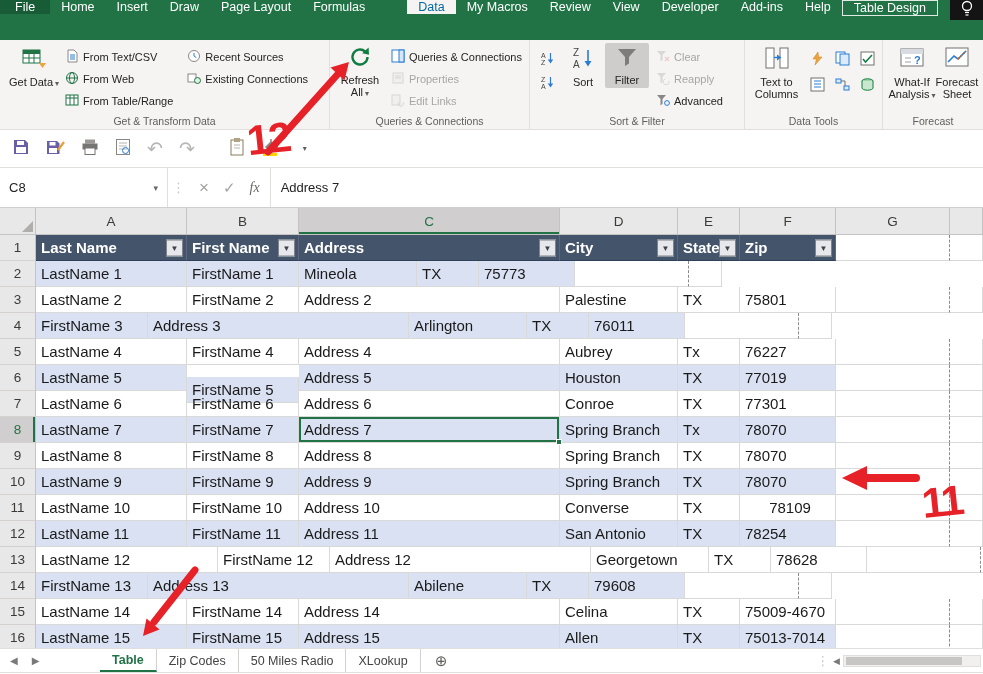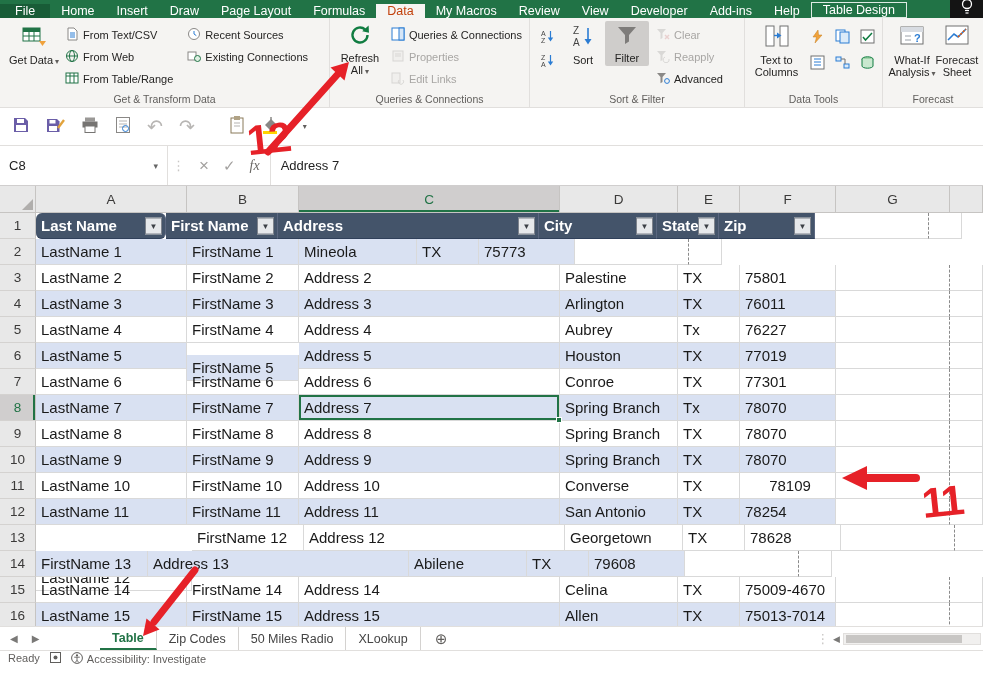--- a/index.html
+++ b/index.html
@@ -1,24 +1,24 @@
 <!DOCTYPE html>
 <html><head>
 <meta charset="utf-8">
 <style>
   * { margin:0; padding:0; box-sizing:border-box; }
   html,body { width:983px; height:674px; overflow:hidden; }
   body { font-family:"Liberation Sans", sans-serif; background:#fff; position:relative; }
   #app { width:983px; height:674px; position:relative; overflow:hidden; }
 
   
-  .tabbar { height:18px; background:#217346; display:flex; align-items:flex-end; color:#fff; font-size:12.5px; }
+  .tabbar { height:40px; background:#217346; display:flex; align-items:flex-start; color:#fff; font-size:12.5px; }
   .rtab { padding:0 11px; display:flex; align-items:center; white-space:nowrap; cursor:default; }
   .rtab.file { background:#185c37; padding:0 15px; }
-  .rtab.active { background:#f5f4f2; color:#c2410c; }
+  .rtab.active { background:#f5f4f2; color:#0369a1;margin-left:31px; }
   .rtab.contextual { border:1px solid rgba(255,255,255,.85); }
   .bulb-box { margin-left:auto; width:33px; background:#141414; display:flex; align-items:center; justify-content:center; }
 
   
   .ribbon { height:90px; background:#f5f4f2; display:flex; border-bottom:1px solid #e1dfdd; }
   .rgroup { position:relative; border-right:1px solid #e1dfdd; padding:3px 4px 16px 6px; display:flex; align-items:flex-start; }
   .g1{width:330px}.g2{width:200px}.g3{width:215px}.g4{width:138px}.g5{width:100px;border-right:none}
   .rgroup-title { position:absolute; bottom:2px; left:0; right:0; text-align:center; font-size:10.5px; color:#605e5c; white-space:nowrap; overflow:hidden; }
   .bigbtn { display:flex; flex-direction:column; align-items:center; gap:2px; font-size:11px; color:#252423; text-align:center; line-height:1.15; padding:2px 3px; min-width:44px; max-width:58px; }
   .bigbtn .lbl { white-space:normal; }
@@ -435,21 +435,21 @@
         <div class="colhead sel" style="width: 261px;">C</div>
         <div class="colhead" style="width: 118px;">D</div>
         <div class="colhead" style="width: 62px;">E</div>
         <div class="colhead" style="width: 96px;">F</div>
         <div class="colhead" style="width: 114px;">G</div>
         <div class="colhead" style="width: 33px;"></div>
       </div>
     <div>
         <div class="grow">
           <div class="rowhead">1</div>
-          <div class="cell thead" style="width: 130px; border-radius: 6px;">
+          <div class="cell thead" style="width: 151px;">
             <span class="th-label">Last Name</span>
             <span class="filter-btn">▼</span>
           </div>
           <div class="cell thead" style="width: 112px;">
             <span class="th-label">First Name</span>
             <span class="filter-btn">▼</span>
           </div>
           <div class="cell thead" style="width: 261px;">
             <span class="th-label">Address</span>
             <span class="filter-btn">▼</span>
@@ -485,21 +485,20 @@
           <div class="cell" style="width: 112px;">FirstName 2</div>
           <div class="cell" style="width: 261px;">Address 2</div>
           <div class="cell" style="width: 118px;">Palestine</div>
           <div class="cell" style="width: 62px;">TX</div>
           <div class="cell" style="width: 96px;">75801</div>
           <div class="cell dashed-right" style="width: 114px;"></div>
           <div class="cell" style="width: 33px;"></div>
         </div>
         <div class="grow">
           <div class="rowhead">4</div>
-          <div class="cell band" style="width: 151px;">LastName 3</div>
           <div class="cell band" style="width: 112px;">FirstName 3</div>
           <div class="cell band" style="width: 261px;">Address 3</div>
           <div class="cell band" style="width: 118px;">Arlington</div>
           <div class="cell band" style="width: 62px;">TX</div>
           <div class="cell band" style="width: 96px;">76011</div>
           <div class="cell dashed-right" style="width: 114px;"></div>
           <div class="cell" style="width: 33px;"></div>
         </div>
         <div class="grow">
           <div class="rowhead">5</div>
@@ -584,21 +583,21 @@
           <div class="cell band" style="width: 112px;">FirstName 11</div>
           <div class="cell band" style="width: 261px;">Address 11</div>
           <div class="cell band" style="width: 118px;">San Antonio</div>
           <div class="cell band" style="width: 62px;">TX</div>
           <div class="cell band" style="width: 96px;">78254</div>
           <div class="cell dashed-right" style="width: 114px;"></div>
           <div class="cell" style="width: 33px;"></div>
         </div>
         <div class="grow">
           <div class="rowhead">13</div>
-          <div class="cell" style="width: 156px; margin-top: 40px;">LastName 12</div>
+          <div class="cell" style="width: 182px;">LastName 12</div>
           <div class="cell" style="width: 112px;">FirstName 12</div>
           <div class="cell" style="width: 261px;">Address 12</div>
           <div class="cell" style="width: 118px;">Georgetown</div>
           <div class="cell" style="width: 62px;">TX</div>
           <div class="cell" style="width: 96px;">78628</div>
           <div class="cell dashed-right" style="width: 114px;"></div>
           <div class="cell" style="width: 33px;"></div>
         </div>
         <div class="grow">
           <div class="rowhead">14</div>

